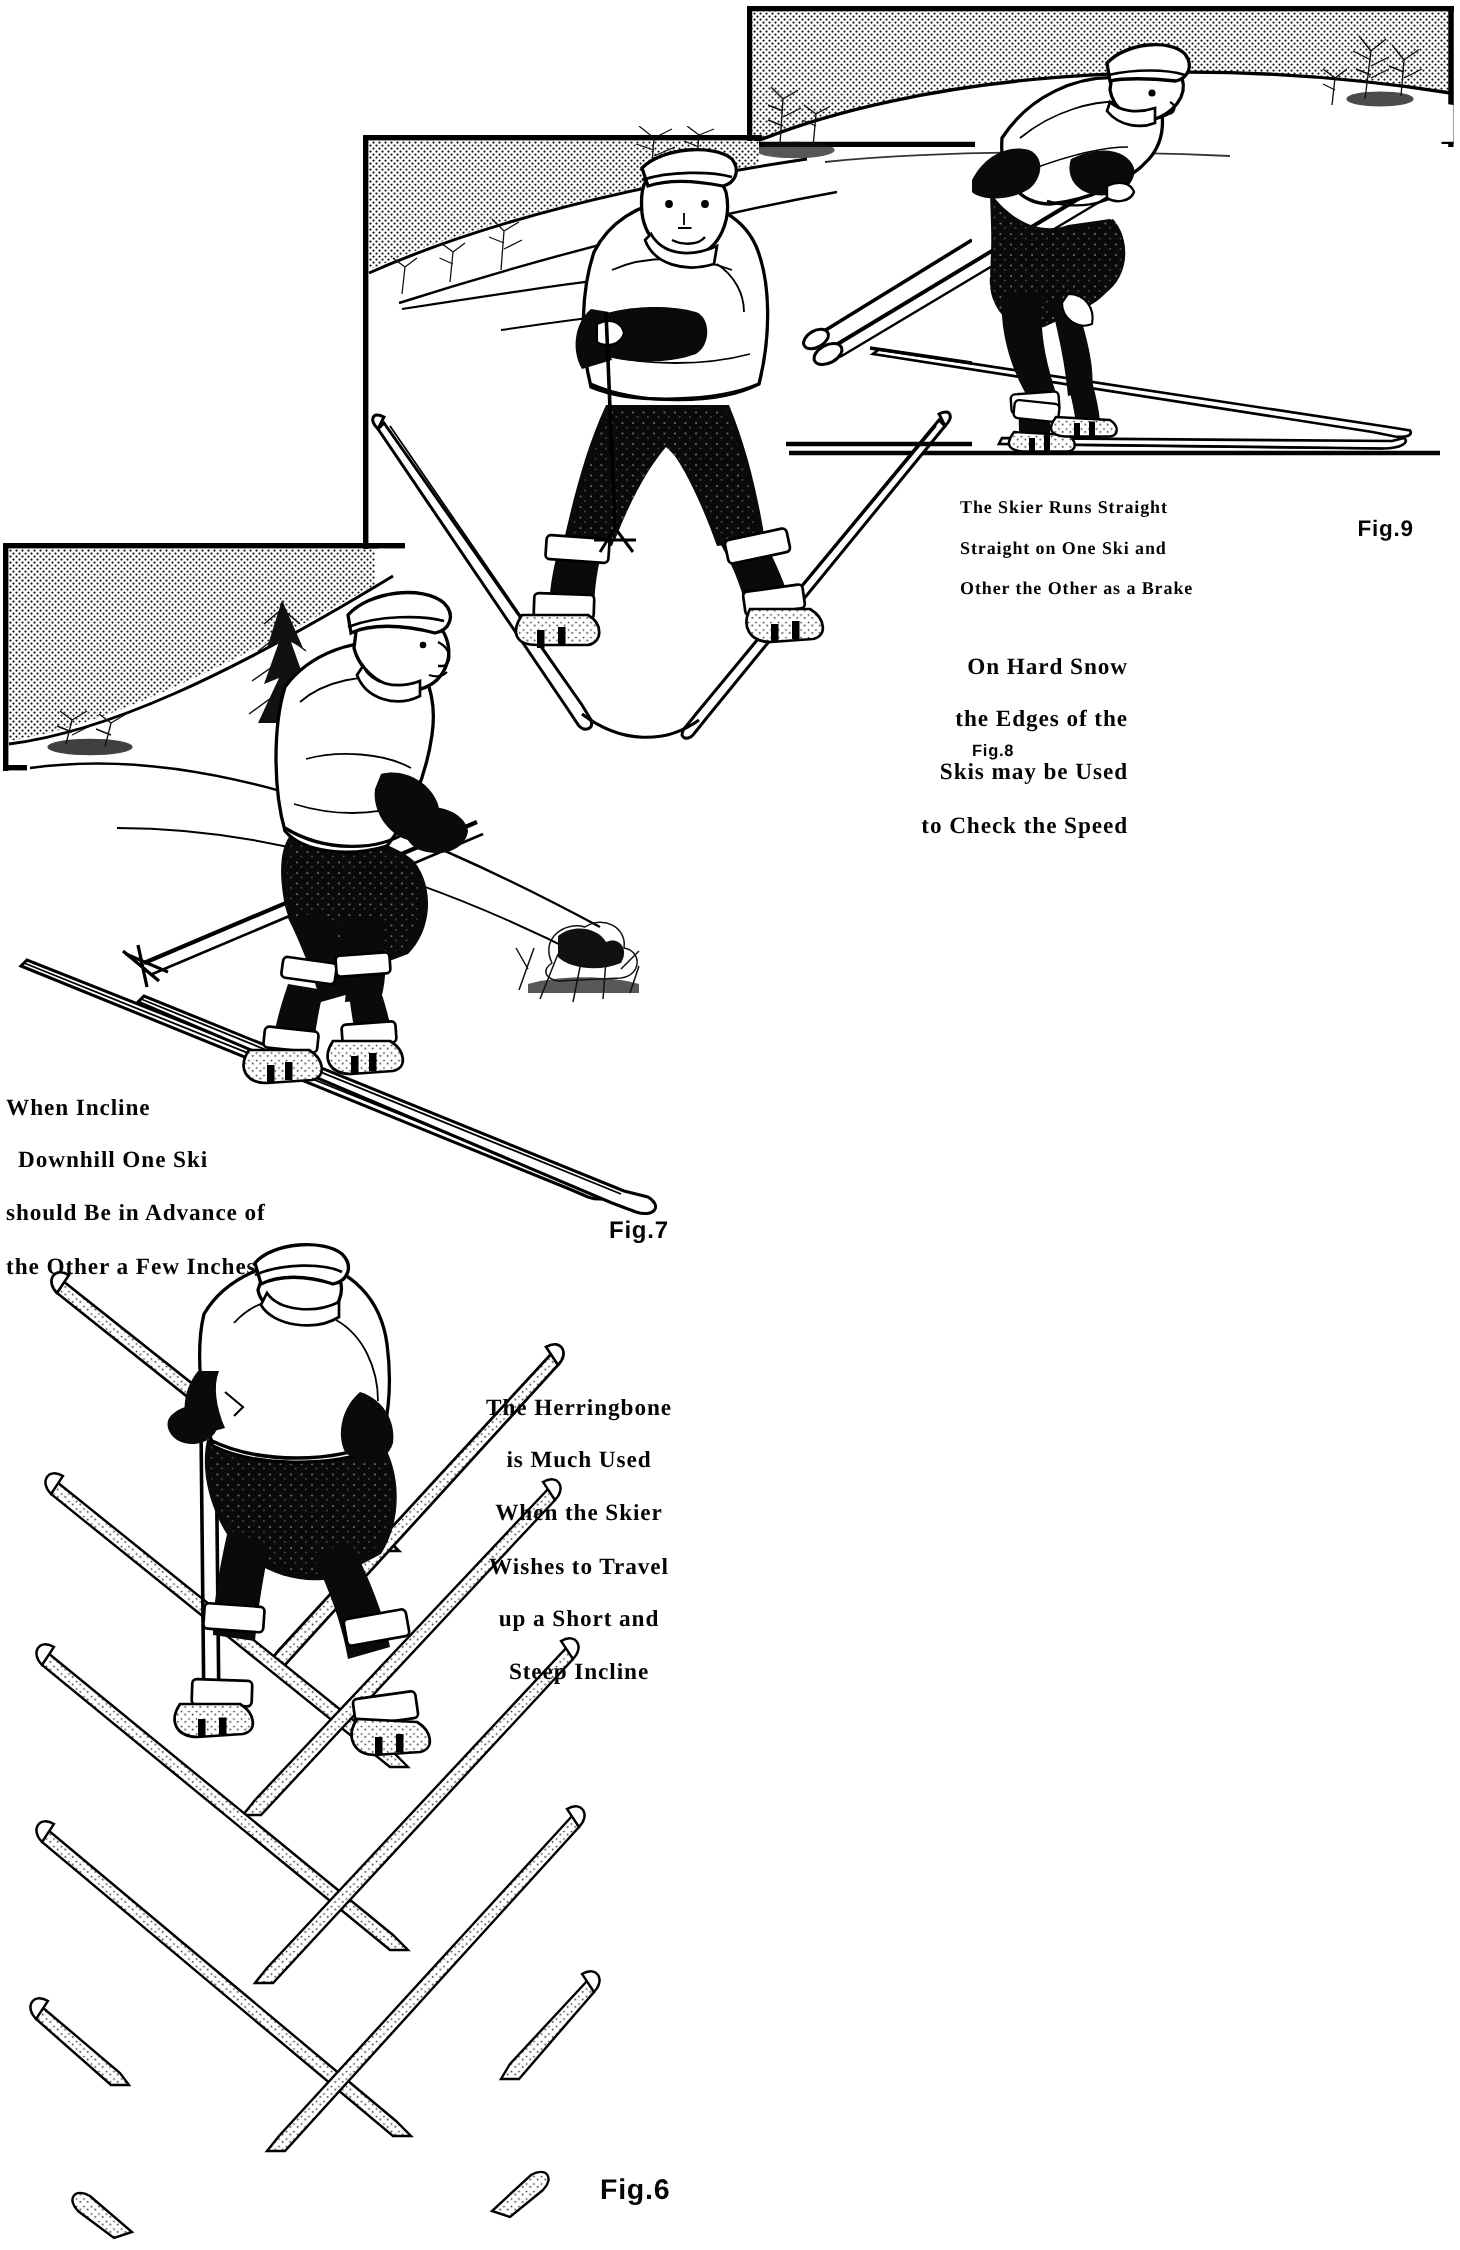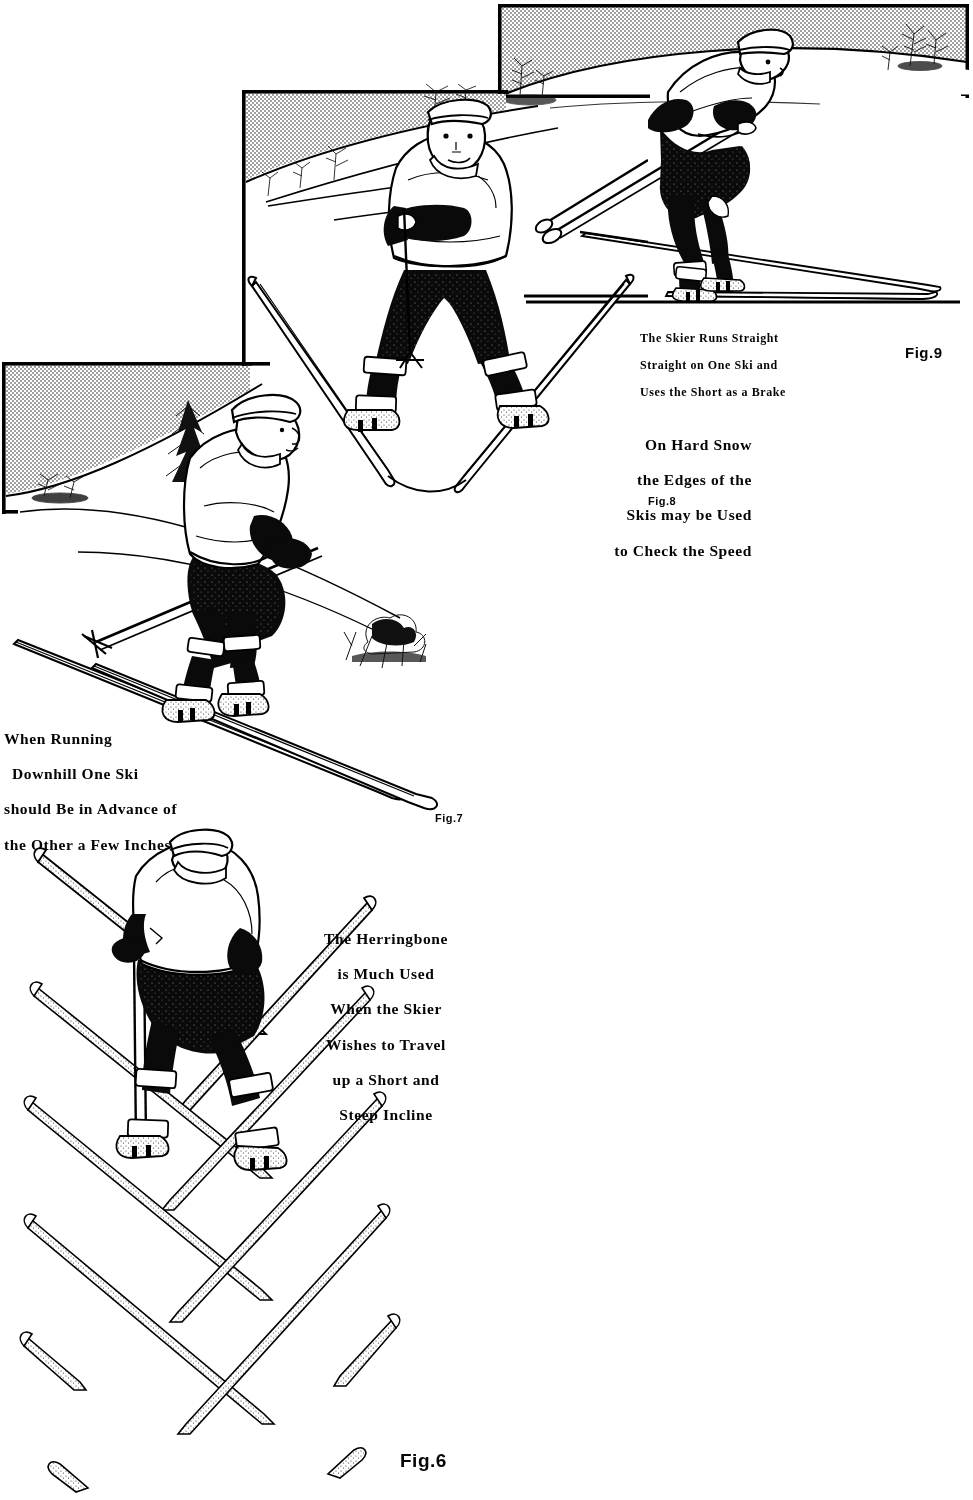--- a/index.html
+++ b/index.html
@@ -181,21 +181,21 @@
         <path d="M272 78 C 280 80, 288 78, 292 74" fill="none" stroke="#000" stroke-width="1.2"></path>
 
         <path d="M248 74 C 256 84, 270 86, 280 82 L280 72 C 268 76, 256 74, 250 68 Z" fill="#fff" stroke="#000" stroke-width="1.8"></path>
       </g>
     </svg>
   </div>
 
   <div class="caption" id="cap9" style="left:640px; top:318px; width:300px; font-size:12px; ">
     <span class="ln">The  Skier  Runs  Straight</span>
     <span class="ln">Straight  on  One  Ski  and</span>
-    <span class="ln">Uses  the  Short  as a Brake</span>
+    <span class="ln">Other  the  Other  as a Brake</span>
   </div>
   <div class="figlabel" style="left:905px; top:344px; font-size:15px;">Fig.9</div>
 
   <div class="panel" style="left:238px; top:84px;">
     <svg width="410" height="432" viewBox="0 0 410 432">
 
       <rect x="4" y="6" width="3.6" height="276" fill="#000"></rect>
       <rect x="4" y="6" width="266" height="3.6" fill="#000"></rect>
       <rect x="4" y="278" width="28" height="3.6" fill="#000"></rect>
 
@@ -411,26 +411,26 @@
         <path d="M292 72 C 300 76, 302 84, 296 88 L292 88" fill="none" stroke="#000" stroke-width="1.6"></path>
         <path d="M286 94 C 292 96, 296 94, 298 92" fill="none" stroke="#000" stroke-width="1.4"></path>
         <circle cx="282" cy="74" r="2.2" fill="#000"></circle>
 
         <path d="M238 94 C 244 110, 264 116, 280 108 L280 98 C 264 104, 248 100, 242 88 Z" fill="#fff" stroke="#000" stroke-width="1.8"></path>
       </g>
     </svg>
   </div>
 
   <div class="caption" id="cap7" style="left:4px; top:712px; width:236px; font-size:15.5px; text-align:left;">
-    <span class="ln">When  Running</span>
+    <span class="ln">When  Incline</span>
     <span class="ln" style="padding-left:8px">Downhill One  Ski</span>
     <span class="ln">should Be in Advance of</span>
     <span class="ln">the  Other  a Few  Inches</span>
   </div>
-  <div class="figlabel" style="left:406px; top:812px; font-size:11px;margin-left:29px;">Fig.7</div>
+  <div class="figlabel" style="left:406px; top:812px; font-size:16px;">Fig.7</div>
 
   <div class="panel" style="left:10px; top:820px;">
     <svg width="470" height="680" viewBox="0 0 470 680">
 
       <g>
 
         <g>
           <path d="M32 34 L246 204 L256 214 L244 214 L28 42 Z" fill="url(#skiTex)" stroke="#000" stroke-width="1.8"></path>
           <path d="M28 42 C 20 34, 26 24, 36 30 Z" fill="#fff" stroke="#000" stroke-width="1.8"></path>
           <path d="M358 82 L176 280 L168 290 L180 290 L362 90 Z" fill="url(#skiTex)" stroke="#000" stroke-width="1.8"></path>

